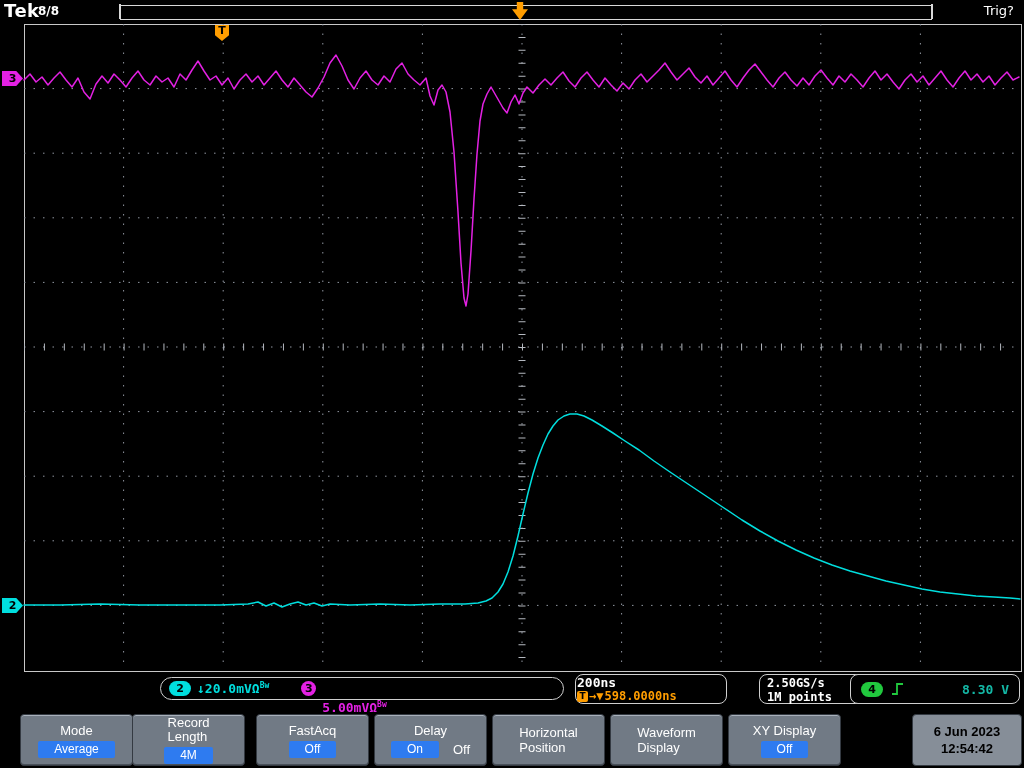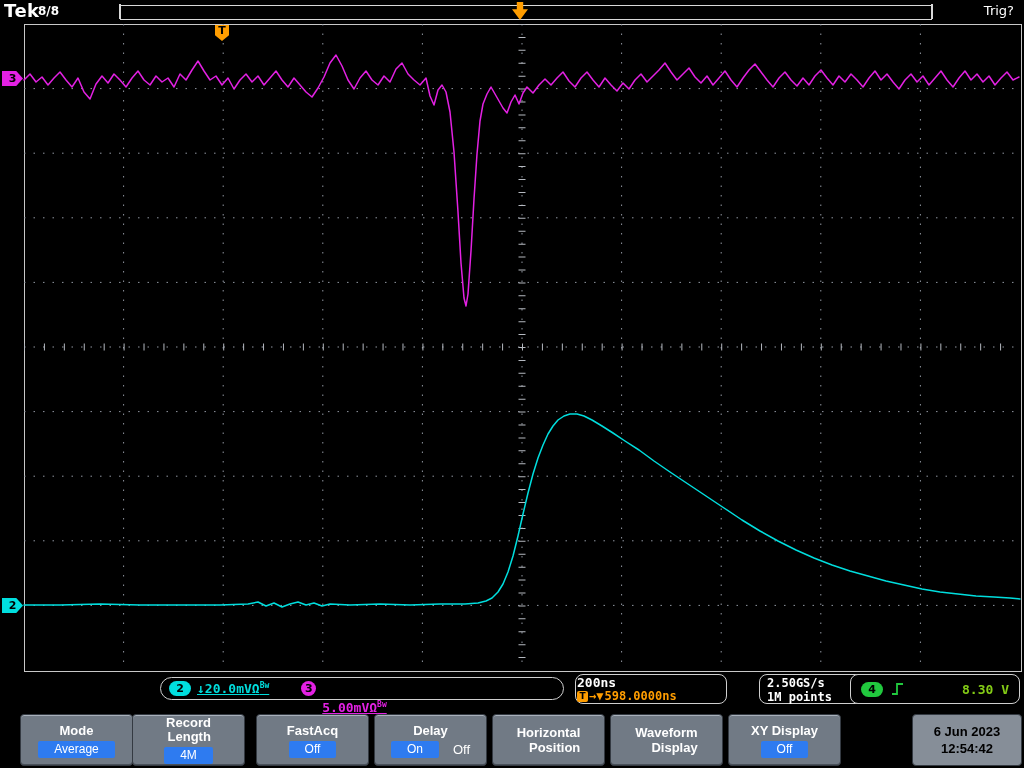--- a/index.html
+++ b/index.html
@@ -25,39 +25,39 @@
         clip-path:polygon(0 0,68% 0,100% 50%,68% 100%,0 100%);}
   .ch-marker.ch3{top:71px;background:#e321e3;}
   .ch-marker.ch2{top:598px;background:#00dede;}
   
   .ro{position:absolute;border:1px solid #cfcfcf;border-radius:8px;background:#000;box-sizing:border-box;z-index:3;}
   .ro-channels{left:160px;top:677px;width:404px;height:23px;border-radius:12px;display:flex;align-items:center;gap:6px;padding:0 8px;}
   .badge{display:inline-block;color:#000;font-size:11px;font-weight:bold;text-align:center;}
   .badge.b2{background:#00dede;width:22px;height:15px;line-height:15px;border-radius:8px;}
   .badge.b3{background:#e321e3;width:15px;height:15px;line-height:15px;border-radius:50%;margin-left:26px;}
   .badge.b4{background:#21c93e;width:22px;height:15px;line-height:15px;border-radius:8px;}
-  .ro-text{font-family:"DejaVu Sans Mono",monospace;font-size:13px;font-weight:bold;text-decoration:underline;}
+  .ro-text{font-family:"DejaVu Sans Mono",monospace;font-size:13px;font-weight:bold;}
   .cyan{color:#00dede;} .magenta{color:#e321e3;margin-top:38px;}
   .bw{font-size:8px;vertical-align:5px;letter-spacing:0;}
   .ro-timebase{left:575px;top:674px;width:152px;height:30px;padding:1px 1px;}
   .ro-timebase .line1{color:#fff;font-family:"DejaVu Sans Mono",monospace;font-size:13px;font-weight:bold;line-height:14px;}
   .ro-timebase .line2{line-height:13px;display:flex;align-items:center;gap:1px;}
   .tflag{display:inline-block;background:#ff9d00;color:#000;width:11px;height:11px;font-size:9px;font-weight:bold;
         line-height:11px;text-align:center;border-radius:2px;}
   .delay-text{font-family:"DejaVu Sans Mono",monospace;font-size:12px;font-weight:bold;color:#ff9d00;}
   .ro-rate{left:759px;top:674px;width:112px;height:30px;padding:1px 7px;color:#fff;
         font-family:"DejaVu Sans Mono",monospace;font-size:12px;font-weight:bold;line-height:14px;}
   .ro-trig{left:850px;top:674px;width:170px;height:30px;display:flex;align-items:center;gap:8px;padding:0 10px;}
-  .ro-trig .level{margin-left:auto;color:#84cc16;font-family:"DejaVu Sans Mono",monospace;font-size:13px;font-weight:bold;}
+  .ro-trig .level{margin-left:auto;color:#14b8a6;font-family:"DejaVu Sans Mono",monospace;font-size:13px;font-weight:bold;}
   
   .btn{position:absolute;top:714px;width:113px;height:52px;background:#717a85;border:1px solid #343a42;
        border-radius:4px;box-shadow:inset 0 1px 0 #a9b1bb, inset 0 -1px 0 #4a515a;
        display:flex;flex-direction:column;align-items:center;justify-content:center;gap:3px;
        color:#fff;font-family:"Liberation Sans",sans-serif;font-size:13px;box-sizing:border-box;cursor:pointer;}
-  .btn .t{line-height:15px;text-align:right;font-weight:bold;}
+  .btn .t{line-height:15px;text-align:left;}
   .chip{background:#2e7bf0;color:#fff;border-radius:2px;padding:0 16px;line-height:17px;font-size:12px;}
   .btn-row{display:flex;align-items:center;gap:14px;}
   .datebox{position:absolute;top:714px;left:912px;width:110px;height:52px;background:#868e98;border:1px solid #343a42;
        border-radius:4px;color:#000;font-family:"Liberation Sans",sans-serif;font-size:13px;font-weight:bold;
        display:flex;flex-direction:column;align-items:center;justify-content:center;line-height:17px;box-sizing:border-box;}
 </style>
 </head>
 <body>
 
 <div class="scope">

